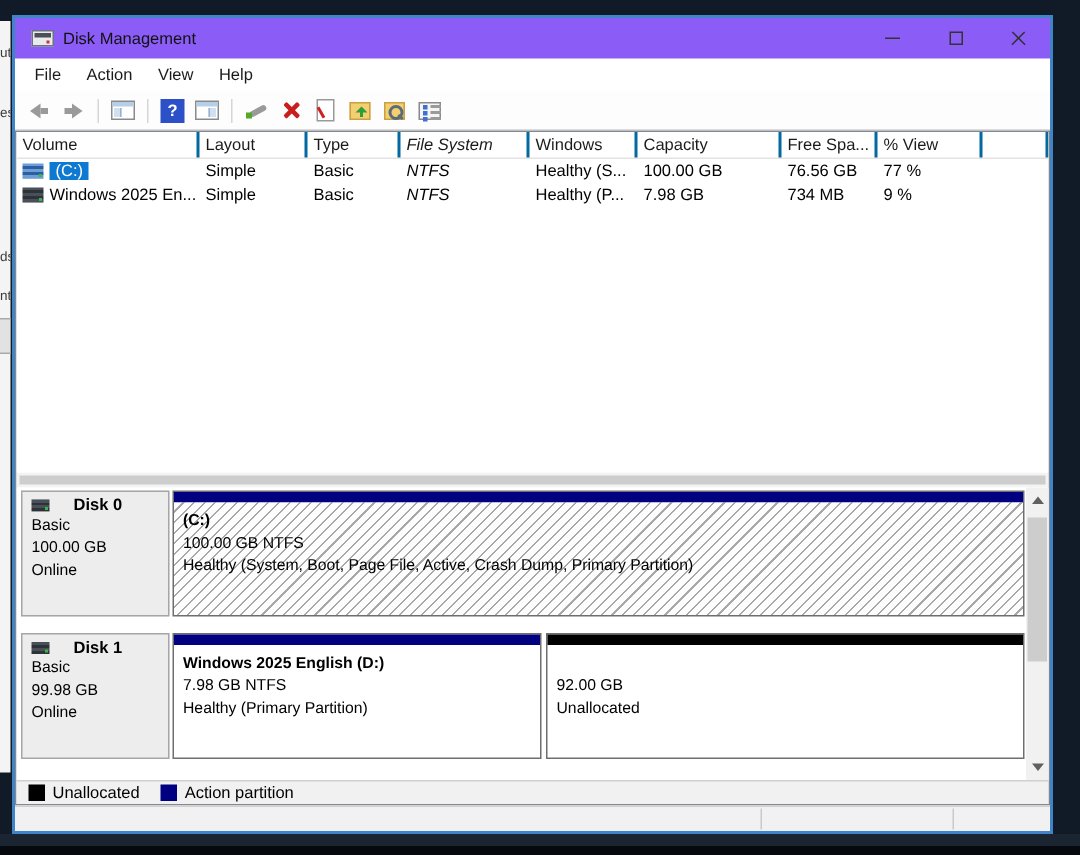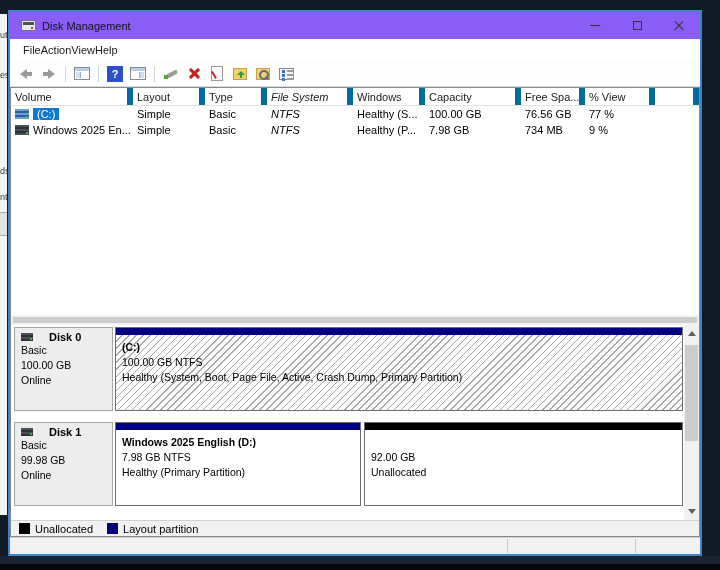--- a/index.html
+++ b/index.html
@@ -26,21 +26,21 @@
   .win-controls { position:absolute; right:0; top:0; height:27px; display:flex; }
   .win-btn { width:42px; height:27px; display:flex; align-items:center; justify-content:center; }
   .glyph-min { width:10px; height:1px; background:#333; }
   .glyph-max { width:9px; height:9px; border:1px solid #333; }
   .glyph-close { position:relative; width:12px; height:12px; }
   .glyph-close::before,.glyph-close::after { content:""; position:absolute; left:0; top:5px; width:12px; height:1.4px; background:#333; }
   .glyph-close::before { transform:rotate(45deg); }
   .glyph-close::after { transform:rotate(-45deg); }
 
   
-  .menubar { height:22px; display:flex; align-items:center; padding-left:13px; background:#fff; }
+  .menubar { height:22px; display:flex; align-items:center; gap:17px; padding-left:13px; background:#fff; }
   .menu-item { font-size:11px; color:#1a1a1a; }
 
   
   .toolbar { height:26px; display:flex; align-items:center; padding-left:6px; gap:3px; background:#fdfdfd; border-bottom:1px solid #dcdcdc; }
   .tb-btn { width:20px; height:20px; display:flex; align-items:center; justify-content:center; }
   .tb-sep { width:1px; height:16px; background:#d6d6d6; margin:0 3px; }
   .nav-arrow { display:flex; align-items:center; }
   .nav-arrow .tail { width:5px; height:4px; background:#9a9a9a; }
   .tri-left { width:0; height:0; border-top:5px solid transparent; border-bottom:5px solid transparent; border-right:7px solid #9a9a9a; }
   .tri-right { width:0; height:0; border-top:5px solid transparent; border-bottom:5px solid transparent; border-left:7px solid #9a9a9a; }
@@ -67,21 +67,21 @@
   .props i::after { content:""; position:absolute; left:5px; top:0.5px; width:7px; height:2px; background:#9a9a9a; }
   .props i.r1{top:1px;} .props i.r2{top:5px;} .props i.r3{top:9px;}
 
   
   .content { position:absolute; left:0; top:75px; width:690px; height:450px; border:1px solid #828790; background:#fff; }
 
   
   .vol-list { position:relative; height:227px; overflow:hidden; background:#fff; }
   .vt-row { display:flex; }
   .vt-head { height:18px; border-bottom:1px solid #e3e3e3; }
-  .vt-head .cell { border-right:6px solid #0369a1; font-size:11px; color:#1b1b1b; display:flex; align-items:center; padding-left:4px; overflow:hidden; white-space:nowrap; }
+  .vt-head .cell { border-right:2px solid #0369a1; font-size:11px; color:#1b1b1b; display:flex; align-items:center; padding-left:4px; overflow:hidden; white-space:nowrap; }
   .vt-body { height:16px; align-items:center; }
   .vt-body .cell { font-size:11px; color:#000; display:flex; align-items:center; padding-left:4px; overflow:hidden; white-space:nowrap; }
   .c0{width:122px;} .c1{width:72px;} .c2{width:62px;} .c3{width:86px;font-style:italic;} .c4{width:72px;} .c5{width:96px;} .c6{width:64px;} .c7{width:70px;} .c8{flex:1;}
   .vicon { position:relative; width:14px; height:10px; flex:0 0 14px; margin-right:4px;
            background:repeating-linear-gradient(180deg,#49505a 0 2px,#2e3338 2px 4px); }
   .vicon::after { content:""; position:absolute; right:1px; bottom:1px; width:2px; height:2px; background:#39b54a; }
   .vicon.sel { background:repeating-linear-gradient(180deg,#6c9fd8 0 2px,#2d5f9e 2px 4px); }
   .sel-label { background:#0d79d0; color:#fff; padding:0 4px; }
 
   
@@ -330,21 +330,21 @@
         </div>
       </div>
 
       <div class="legend">
         <div class="leg-item">
           <span class="leg-sq black"></span>
           <span class="leg-label">Unallocated</span>
         </div>
         <div class="leg-item">
           <span class="leg-sq navy"></span>
-          <span class="leg-label">Layout partition</span>
+          <span class="leg-label">Action partition</span>
         </div>
       </div>
     </div>
 
     <div class="statusbar">
       <span class="sb-sep" style="left:497px"></span>
       <span class="sb-sep" style="left:625px"></span>
     </div>
 
   </div>

